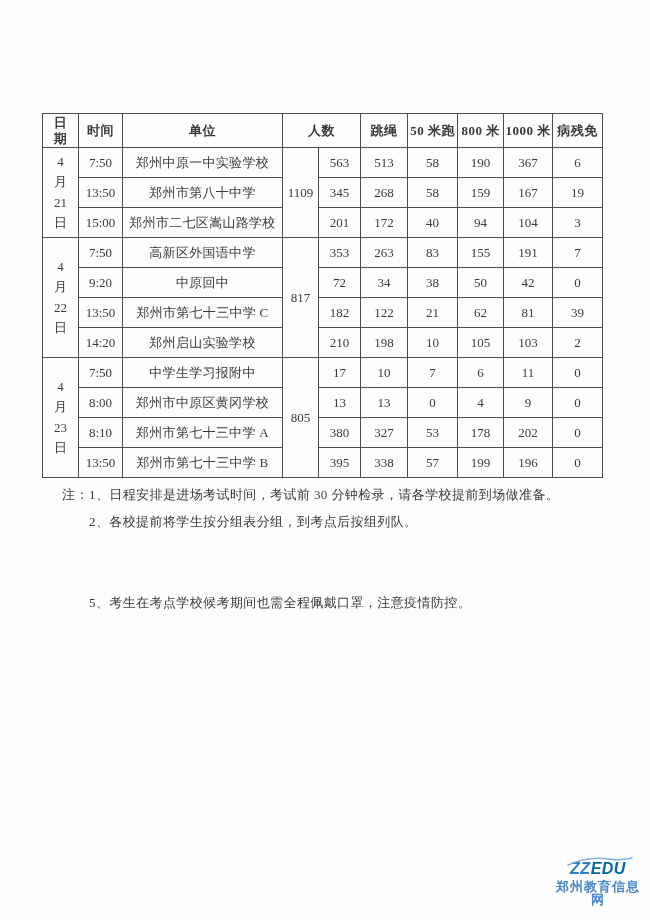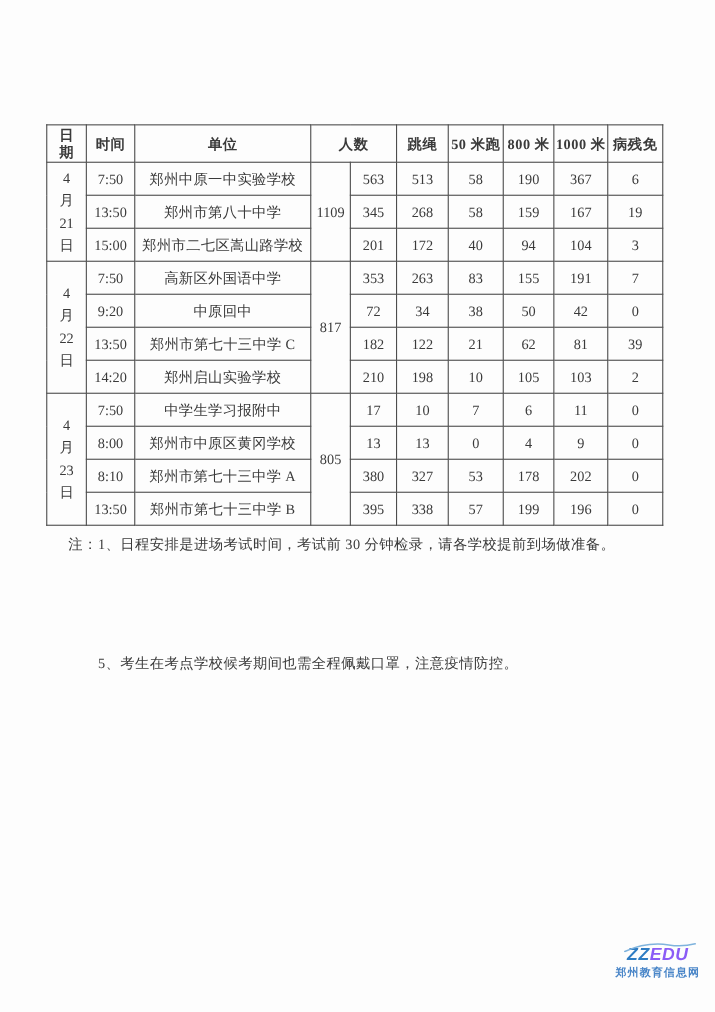--- a/index.html
+++ b/index.html
@@ -48,25 +48,25 @@
     font-family:"Liberation Sans","DejaVu Sans",sans-serif;
     line-height:1;
   }
   .logo-word {
     position:relative;
     font-style:italic; font-weight:bold; font-size:16px;
     letter-spacing:0.5px;
     display:inline-block;
   }
   .logo-zz  { color:#2e7cc3; }
-  .logo-edu { color:#8b5cf6;text-align:right; }
+  .logo-edu { color:#0369a1;text-align:right; }
   .logo-swoosh { position:absolute; left:-4px; top:-5px; pointer-events:none; }
   .logo-sub {
     margin-top:3px;
-    font-size:10px; font-weight:bold;
+    font-size:13px; font-weight:bold;
     color:#4a86c8; letter-spacing:1px;
   }
 </style>
 </head>
 <body>
 
 <div class="page">
 
   <table class="sched">
     <colgroup>
@@ -227,20 +227,21 @@
     </tbody>
   </table>
 
   <div class="notes">
     <div class="note-line">
       <span class="note-prefix">注：</span>
       <span>1、日程安排是进场考试时间，考试前 30 分钟检录，请各学校提前到场做准备。</span>
     </div>
     <div class="note-line">
       <span class="note-prefix"></span>
+      <span>2、各校提前将学生按分组表分组，到考点后按组列队。</span>
     </div>
     <div class="note-line">
       <span class="note-prefix"></span>
     </div>
     <div class="note-line">
       <span class="note-prefix"></span>
     </div>
     <div class="note-line">
       <span class="note-prefix"></span>
       <span>5、考生在考点学校候考期间也需全程佩戴口罩，注意疫情防控。</span>

